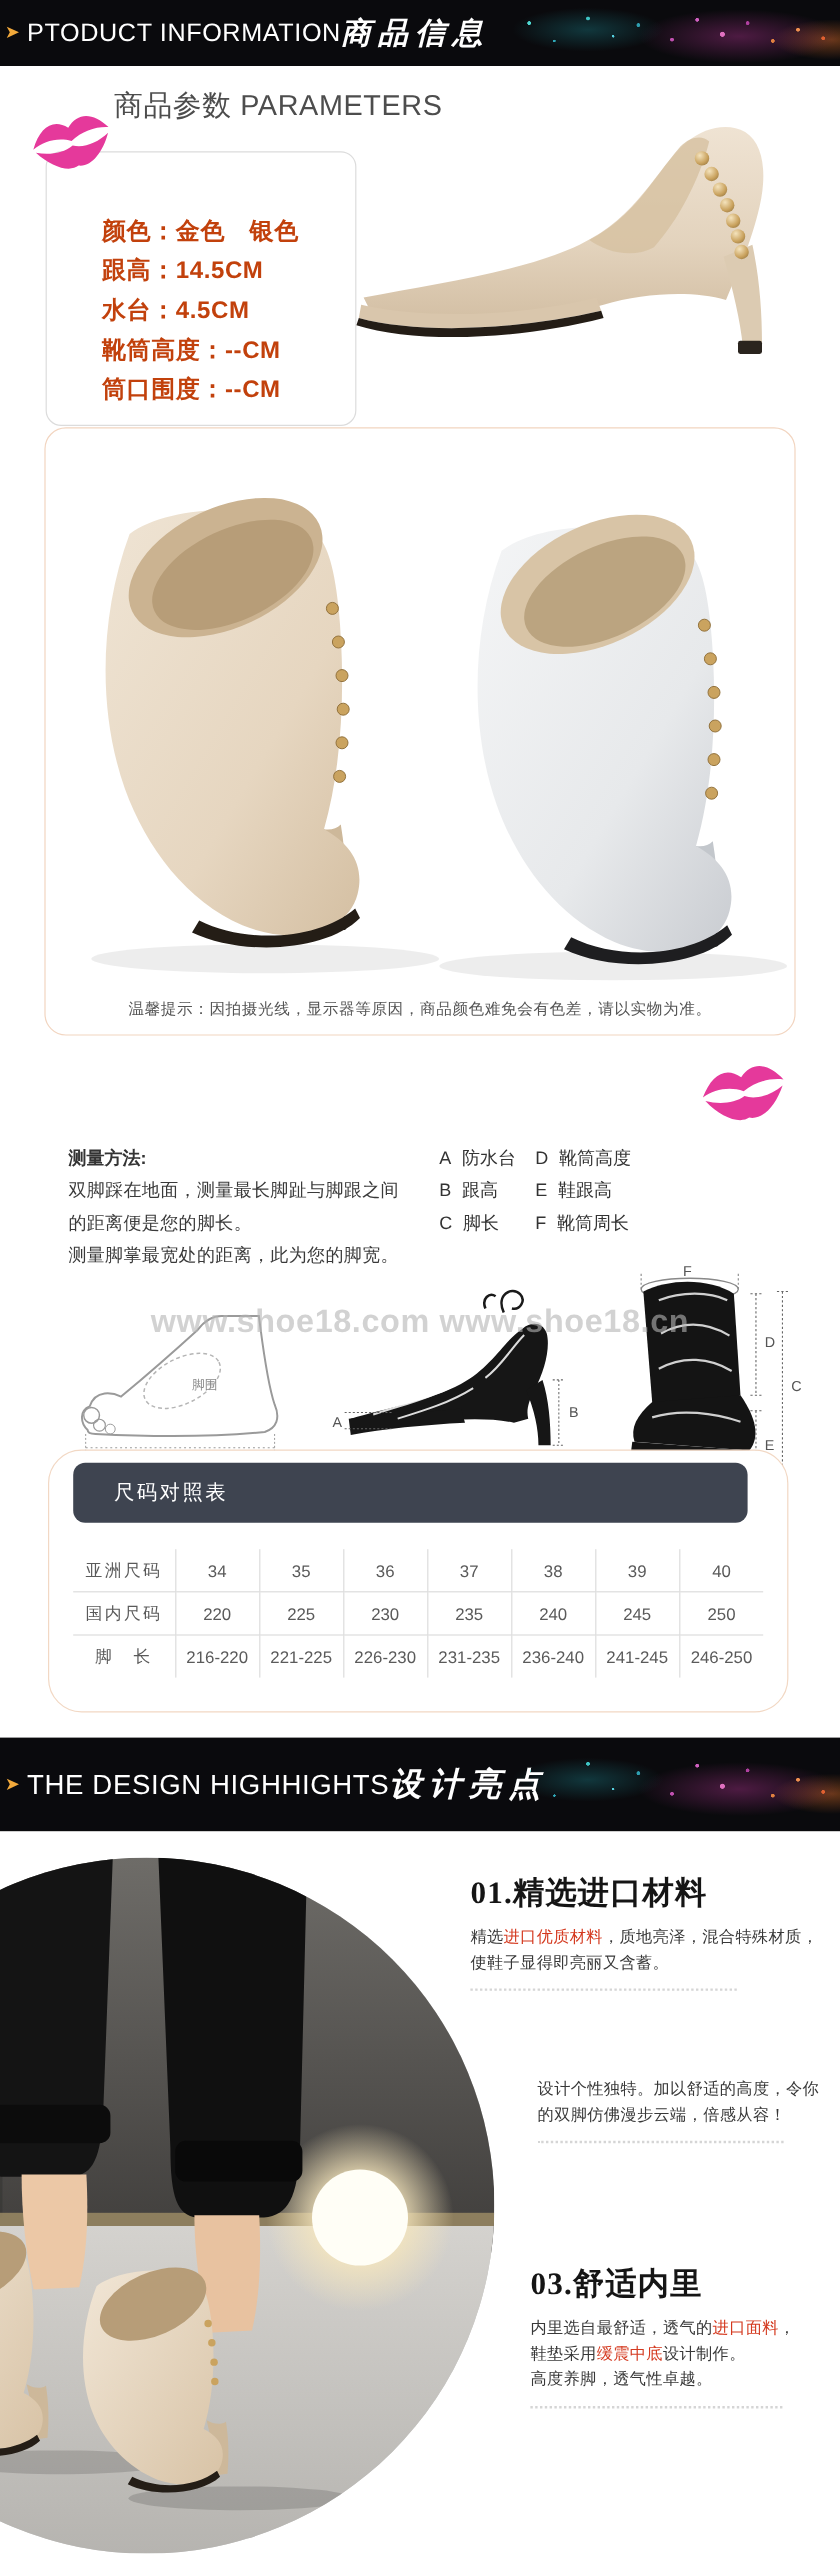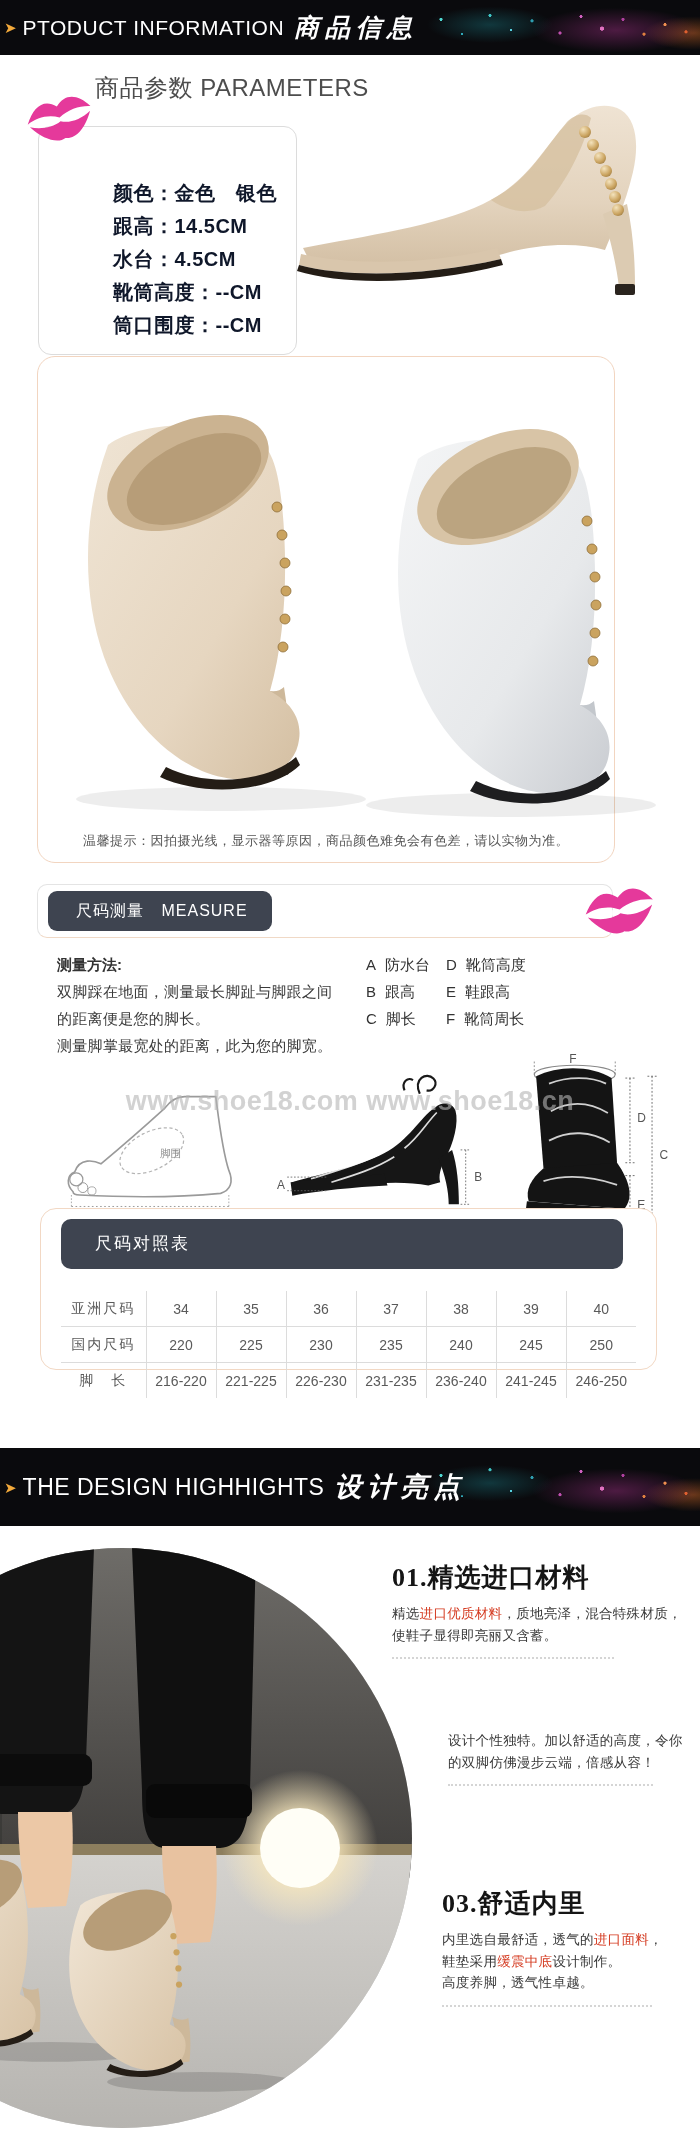--- a/index.html
+++ b/index.html
@@ -24,37 +24,37 @@
       radial-gradient(ellipse 90px 26px at 70% 45%, rgba(30,140,150,.35), transparent 70%),
       radial-gradient(ellipse 120px 32px at 88% 55%, rgba(170,50,140,.42), transparent 70%),
       radial-gradient(ellipse 70px 24px at 99% 60%, rgba(220,110,40,.45), transparent 70%);
   }
   .bar1{top:0;height:55px;}
   .bar2{top:1448px;height:78px;}
   .bar-inner{display:flex;align-items:center;height:100%;}
   .bar-arrow{color:#f2a93b;font-size:15px;margin:0 6px 0 4px;line-height:1;}
   .bar-text-en{color:#fff;font-size:21px;letter-spacing:.5px;white-space:nowrap;}
   .bar2 .bar-text-en{font-size:23px;}
-  .bar-text-cn{color:#fff;font-size:25px;font-weight:700;margin-left:10px;
+  .bar-text-cn{color:#fff;font-size:25px;font-weight:700;
                font-family:"Liberation Serif","DejaVu Serif",serif;font-style:italic;letter-spacing:6px;white-space:nowrap;}
   .bar2 .bar-text-cn{font-size:27px;}
 
   
   .lips{position:absolute;z-index:5;}
   .lips1{left:22px;top:78px;width:76px;height:82px;}
   .lips2{left:580px;top:876px;width:80px;height:70px;}
   .params-title{position:absolute;left:95px;top:72px;font-size:24px;color:#4d4d4d;letter-spacing:.5px;}
   .specs-box{position:absolute;left:38px;top:126px;width:259px;height:229px;background:#fff;
              border:1px solid #dcdcdc;border-radius:13px;box-sizing:border-box;
              padding:50px 0 0 46px;}
-  .spec-row{font-size:20px;font-weight:700;color:#0f172a;line-height:33px;letter-spacing:.5px;white-space:nowrap;margin-left:28px;}
+  .spec-row{font-size:20px;font-weight:700;color:#c2410c;line-height:33px;letter-spacing:.5px;white-space:nowrap;}
   .shoe-top{position:absolute;left:285px;top:58px;width:412px;height:246px;}
 
   
-  .photo-box{position:absolute;left:37px;top:356px;width:578px;height:507px;background:#fff;
+  .photo-box{position:absolute;left:37px;top:356px;width:626px;height:507px;background:#fff;
              border:1px solid #f2d5c0;border-radius:18px;box-sizing:border-box;}
   .main-shoes{position:absolute;left:8px;top:28px;width:610px;height:432px;}
   .notice{position:absolute;left:0;bottom:12px;width:100%;text-align:center;font-size:13px;color:#555;letter-spacing:.5px;}
 
   
   .measure-bar{position:absolute;left:37px;top:884px;width:576px;height:54px;background:#fff;
                border:1px solid #e4e4e4;border-bottom-color:#f0d9c6;border-radius:10px;box-sizing:border-box;}
   .measure-btn{position:absolute;left:10px;top:6px;width:224px;height:40px;background:#3e4450;border-radius:9px;
                color:#fff;font-size:16px;line-height:40px;padding-left:28px;box-sizing:border-box;letter-spacing:1px;}
   .measure-btn .en{margin-left:12px;letter-spacing:1px;}
@@ -63,22 +63,22 @@
   .ml0{top:983px;} .ml1{top:1010px;} .ml2{top:1037px;}
   .legend-item{position:absolute;font-size:15px;color:#333;white-space:nowrap;}
   .legend-item .k{margin-right:9px;}
   .lg-a{left:366px;top:956px;} .lg-b{left:366px;top:983px;} .lg-c{left:366px;top:1010px;}
   .lg-d{left:446px;top:956px;} .lg-e{left:446px;top:983px;} .lg-f{left:446px;top:1010px;}
   .diagrams{position:absolute;left:25px;top:1054px;width:660px;height:194px;}
   .watermark{position:absolute;left:30px;top:1086px;width:640px;text-align:center;font-size:27px;font-weight:700;
              color:#b5b5b5;opacity:.6;letter-spacing:.5px;z-index:4;}
 
   
-  .chart-box{position:absolute;left:40px;top:1208px;width:617px;height:162px;background:#fff;
-             border:1px solid #f2d8c4;border-radius:16px;box-sizing:border-box;}
+  .chart-box{position:absolute;left:40px;top:1208px;width:617px;height:219px;background:#fff;
+             border:1px solid #f2d8c4;border-radius:28px;box-sizing:border-box;}
   .chart-btn{position:absolute;left:20px;top:10px;width:562px;height:50px;background:#3e4450;border-radius:10px;
              color:#fff;font-size:17px;line-height:50px;padding-left:34px;box-sizing:border-box;letter-spacing:2px;}
   .size-table{position:absolute;left:20px;top:82px;width:575px;border-collapse:collapse;table-layout:fixed;}
   .size-table td{height:33px;text-align:center;font-size:14px;color:#5a5a5a;
                  border-right:1px solid #dcdcdc;border-bottom:1px solid #dcdcdc;}
   .size-table td:last-child{border-right:none;}
   .size-table tr:last-child td{border-bottom:none;}
   .size-table td.rowlab{letter-spacing:2px;}
   .size-table col.c0{width:85px;}
 
@@ -202,26 +202,20 @@
             <circle cx="239" cy="178" r="5"></circle>
           <circle cx="240" cy="206" r="5"></circle>
             <circle cx="239" cy="234" r="5"></circle>
             <circle cx="237" cy="262" r="5"></circle>
         </g>
       </g>
     </svg>
     <div class="notice">温馨提示：因拍摄光线，显示器等原因，商品颜色难免会有色差，请以实物为准。</div>
   </div>
 
-  <div class="measure-bar">
-    <div class="measure-btn">
-      <span>尺码测量</span>
-      <span class="en">MEASURE</span>
-    </div>
-  </div>
   <svg class="lips lips2" viewBox="0 0 100 86">
     <g transform="rotate(-10 50 43)" fill="#e5399b">
       <path d="M7,40 C20,18 36,12 50,26 C64,12 80,16 93,36 C80,32 64,33 50,41 C36,33 20,34 7,40 Z"></path>
       <path d="M9,44 C22,64 40,74 51,69 C64,74 80,62 91,42 C77,50 61,52 50,46 C38,52 22,50 9,44 Z"></path>
       <path d="M36,38 l10,5 -9,6 z" fill="#fff" opacity=".85"></path>
     </g>
   </svg>
 
   <div class="method-title">测量方法:</div>
   <div class="method-line ml0">双脚踩在地面，测量最长脚趾与脚跟之间</div>

